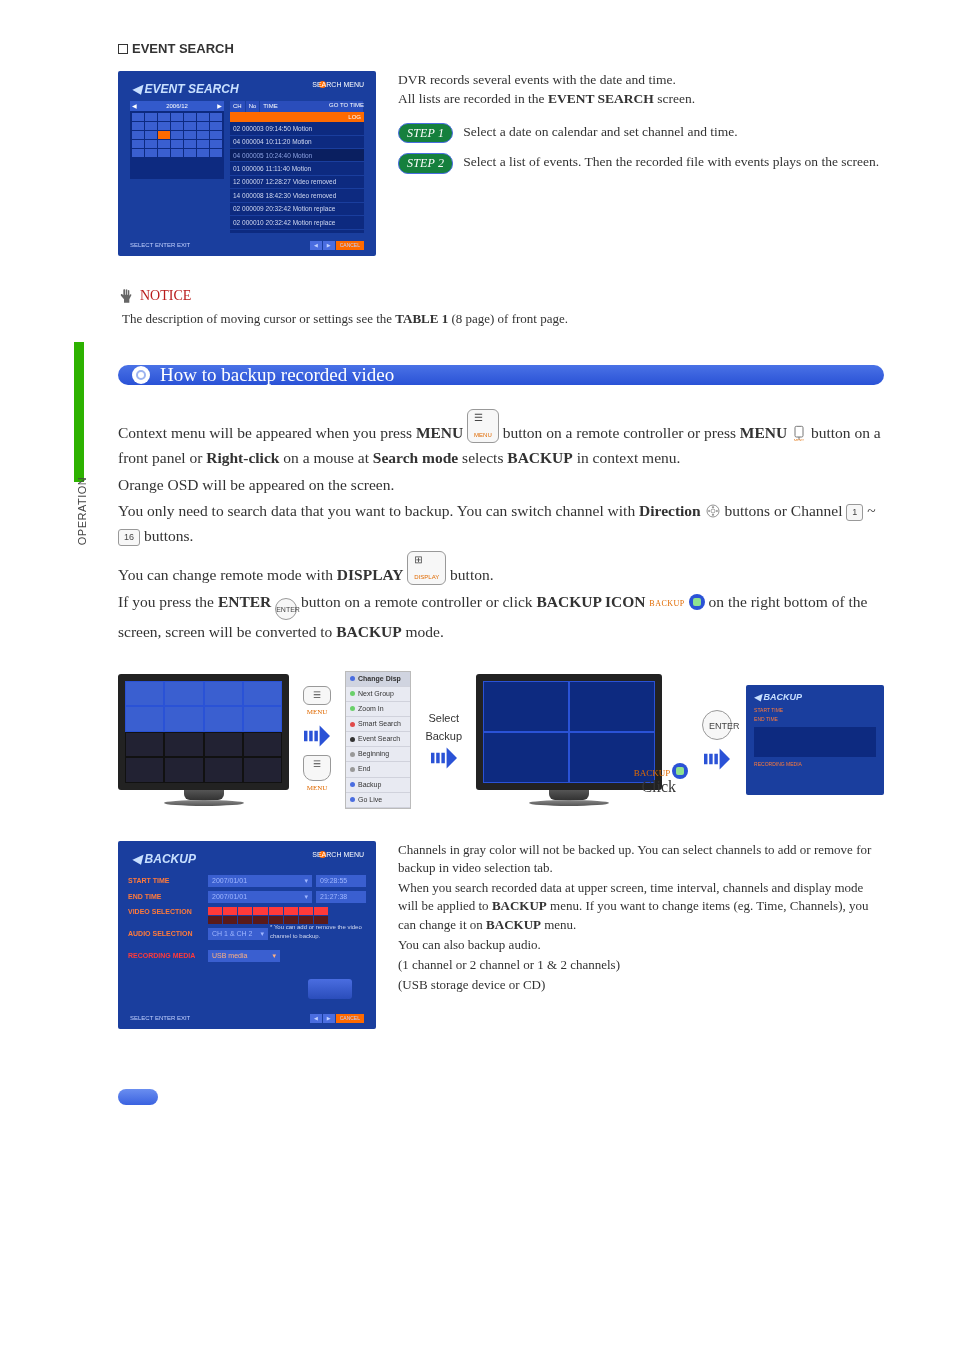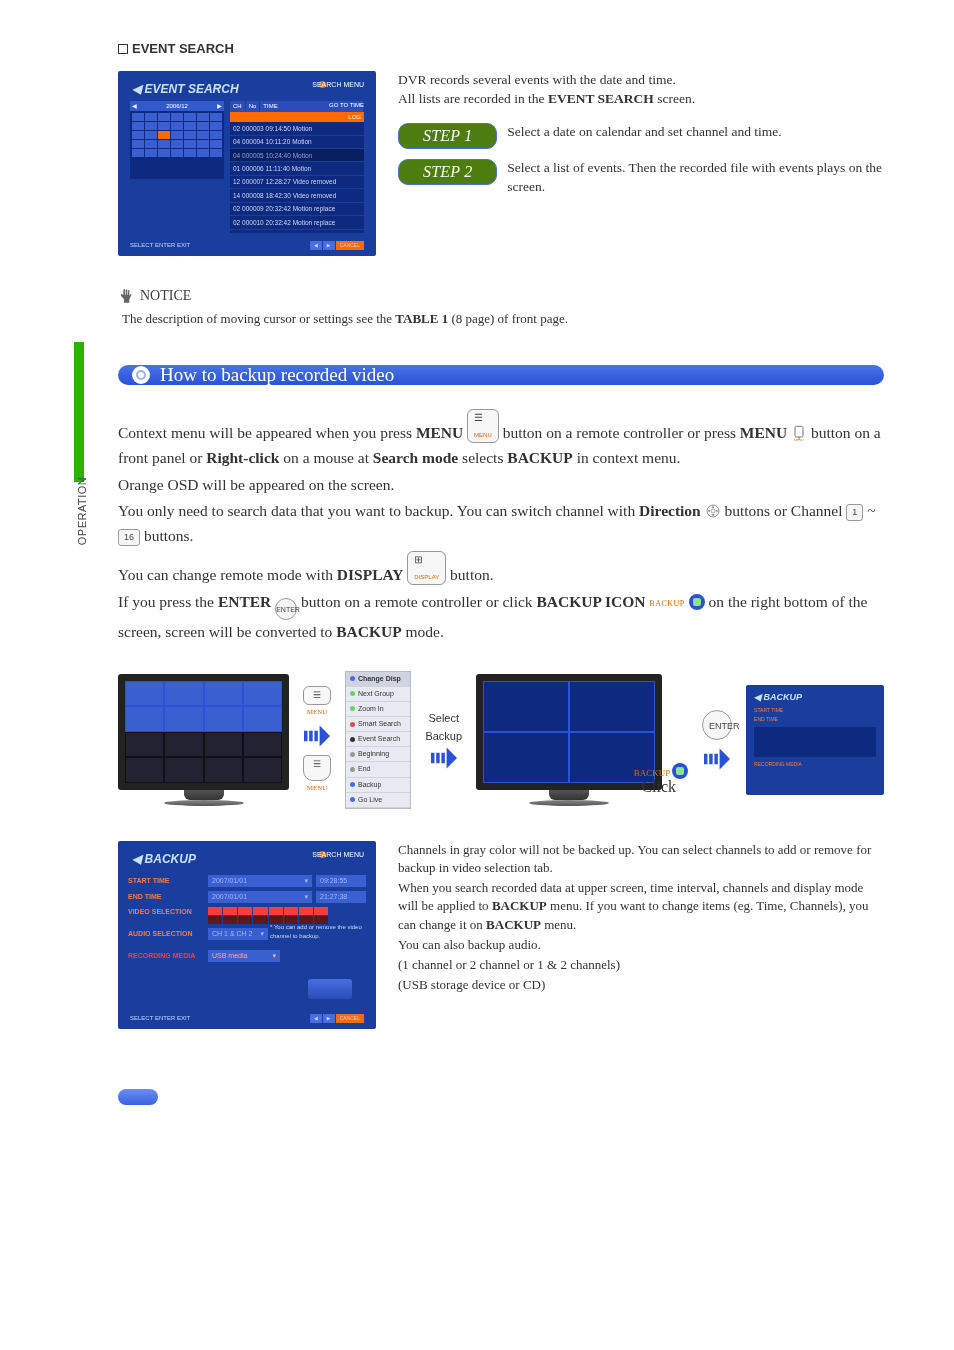--- a/index.html
+++ b/index.html
@@ -24,25 +24,25 @@
   .list-panel { position: absolute; top: 30px; left: 112px; width: 134px; height: 132px; background: #0d2a80; }
   .list-hd { display: flex; background: #2a4dbb; font-size: 6px; }
   .list-hd div { padding: 1px 3px; border-right: 1px solid #1a3e9e; }
   .list-row { font-size: 6.5px; color: #d0d8f0; padding: 1.5px 3px; border-bottom: 1px solid #1a3e9e; white-space: nowrap; }
   .list-row.sel { background: #0a1f60; color: #8aa0e0; }
   .shot-foot { position: absolute; bottom: 6px; left: 12px; right: 12px; font-size: 6px; color: #c0d0ff; display:flex; justify-content:space-between; }
   .foot-btns span { display:inline-block; background:#4a6de0; padding:1px 4px; margin-left:1px; font-size:5px; }
   .foot-btns span.or { background:#ff6a00; }
   .intro-text { flex: 1; font-size: 13.5px; color: #333; line-height: 1.4; }
   .intro-text p { margin-bottom: 14px; }
-  .step-badge { display: inline-block; background: #4d7c0f; color: #fff; font-style: italic; font-family: Georgia, serif; font-size: 16px; padding: 1px 24px; border-radius: 10px; border: 1.5px solid #4a6de0; letter-spacing: 0.2px; }
+  .step-badge { display: inline-block; background: #15803d; color: #fff; font-style: italic; font-family: Georgia, serif; font-size: 12px; padding: 1px 8px; border-radius: 10px; border: 1.5px solid #4a6de0; letter-spacing: 0.2px; }
   .step-row { display: flex; gap: 10px; margin-bottom: 10px; align-items: flex-start; }
   .step-row > .desc { flex: 1; font-size: 13.5px; }
   .notice-block { margin-top: 30px; }
-  .notice-head { display:flex; align-items:center; gap:6px; font-family: Georgia, serif; font-size: 14px; color:#404040; margin-bottom:4px;}
+  .notice-head { display:flex; align-items:center; gap:6px; font-family: Georgia, serif; font-size: 14px; color:#b91c1c; margin-bottom:4px;}
   .notice-icon { width:16px; height:16px; }
   .notice-icon svg { width:100%; height:100%; }
   .notice-text { font-size: 13px; color: #333; padding-left: 4px; }
   .backup-heading { margin-top: 36px; background: linear-gradient(#4a72e6, #2a52d6); border-radius: 16px; height: 20px; display: flex; align-items: center; padding-left: 14px; gap: 10px; }
   .backup-heading .circ { width: 18px; height: 18px; border-radius: 50%; background: #fff; display:flex; align-items:center; justify-content:center; }
   .backup-heading .circ-in { width: 10px; height: 10px; border: 2px solid #9db4f0; border-radius: 50%; }
   .backup-heading .txt { color: #fff; font-family: Georgia, serif; font-size: 19px; }
   .body-text { margin-top: 24px; font-size: 15.5px; line-height: 1.6; color: #333; }
   .body-text p { margin-bottom: 2px; }
   .btn-key { display:inline-block; border:1px solid #999; border-radius:6px; padding:0 6px; font-size:10px; vertical-align:1px; background:#f7f7f7; color:#444; font-family:Arial,sans-serif;}

